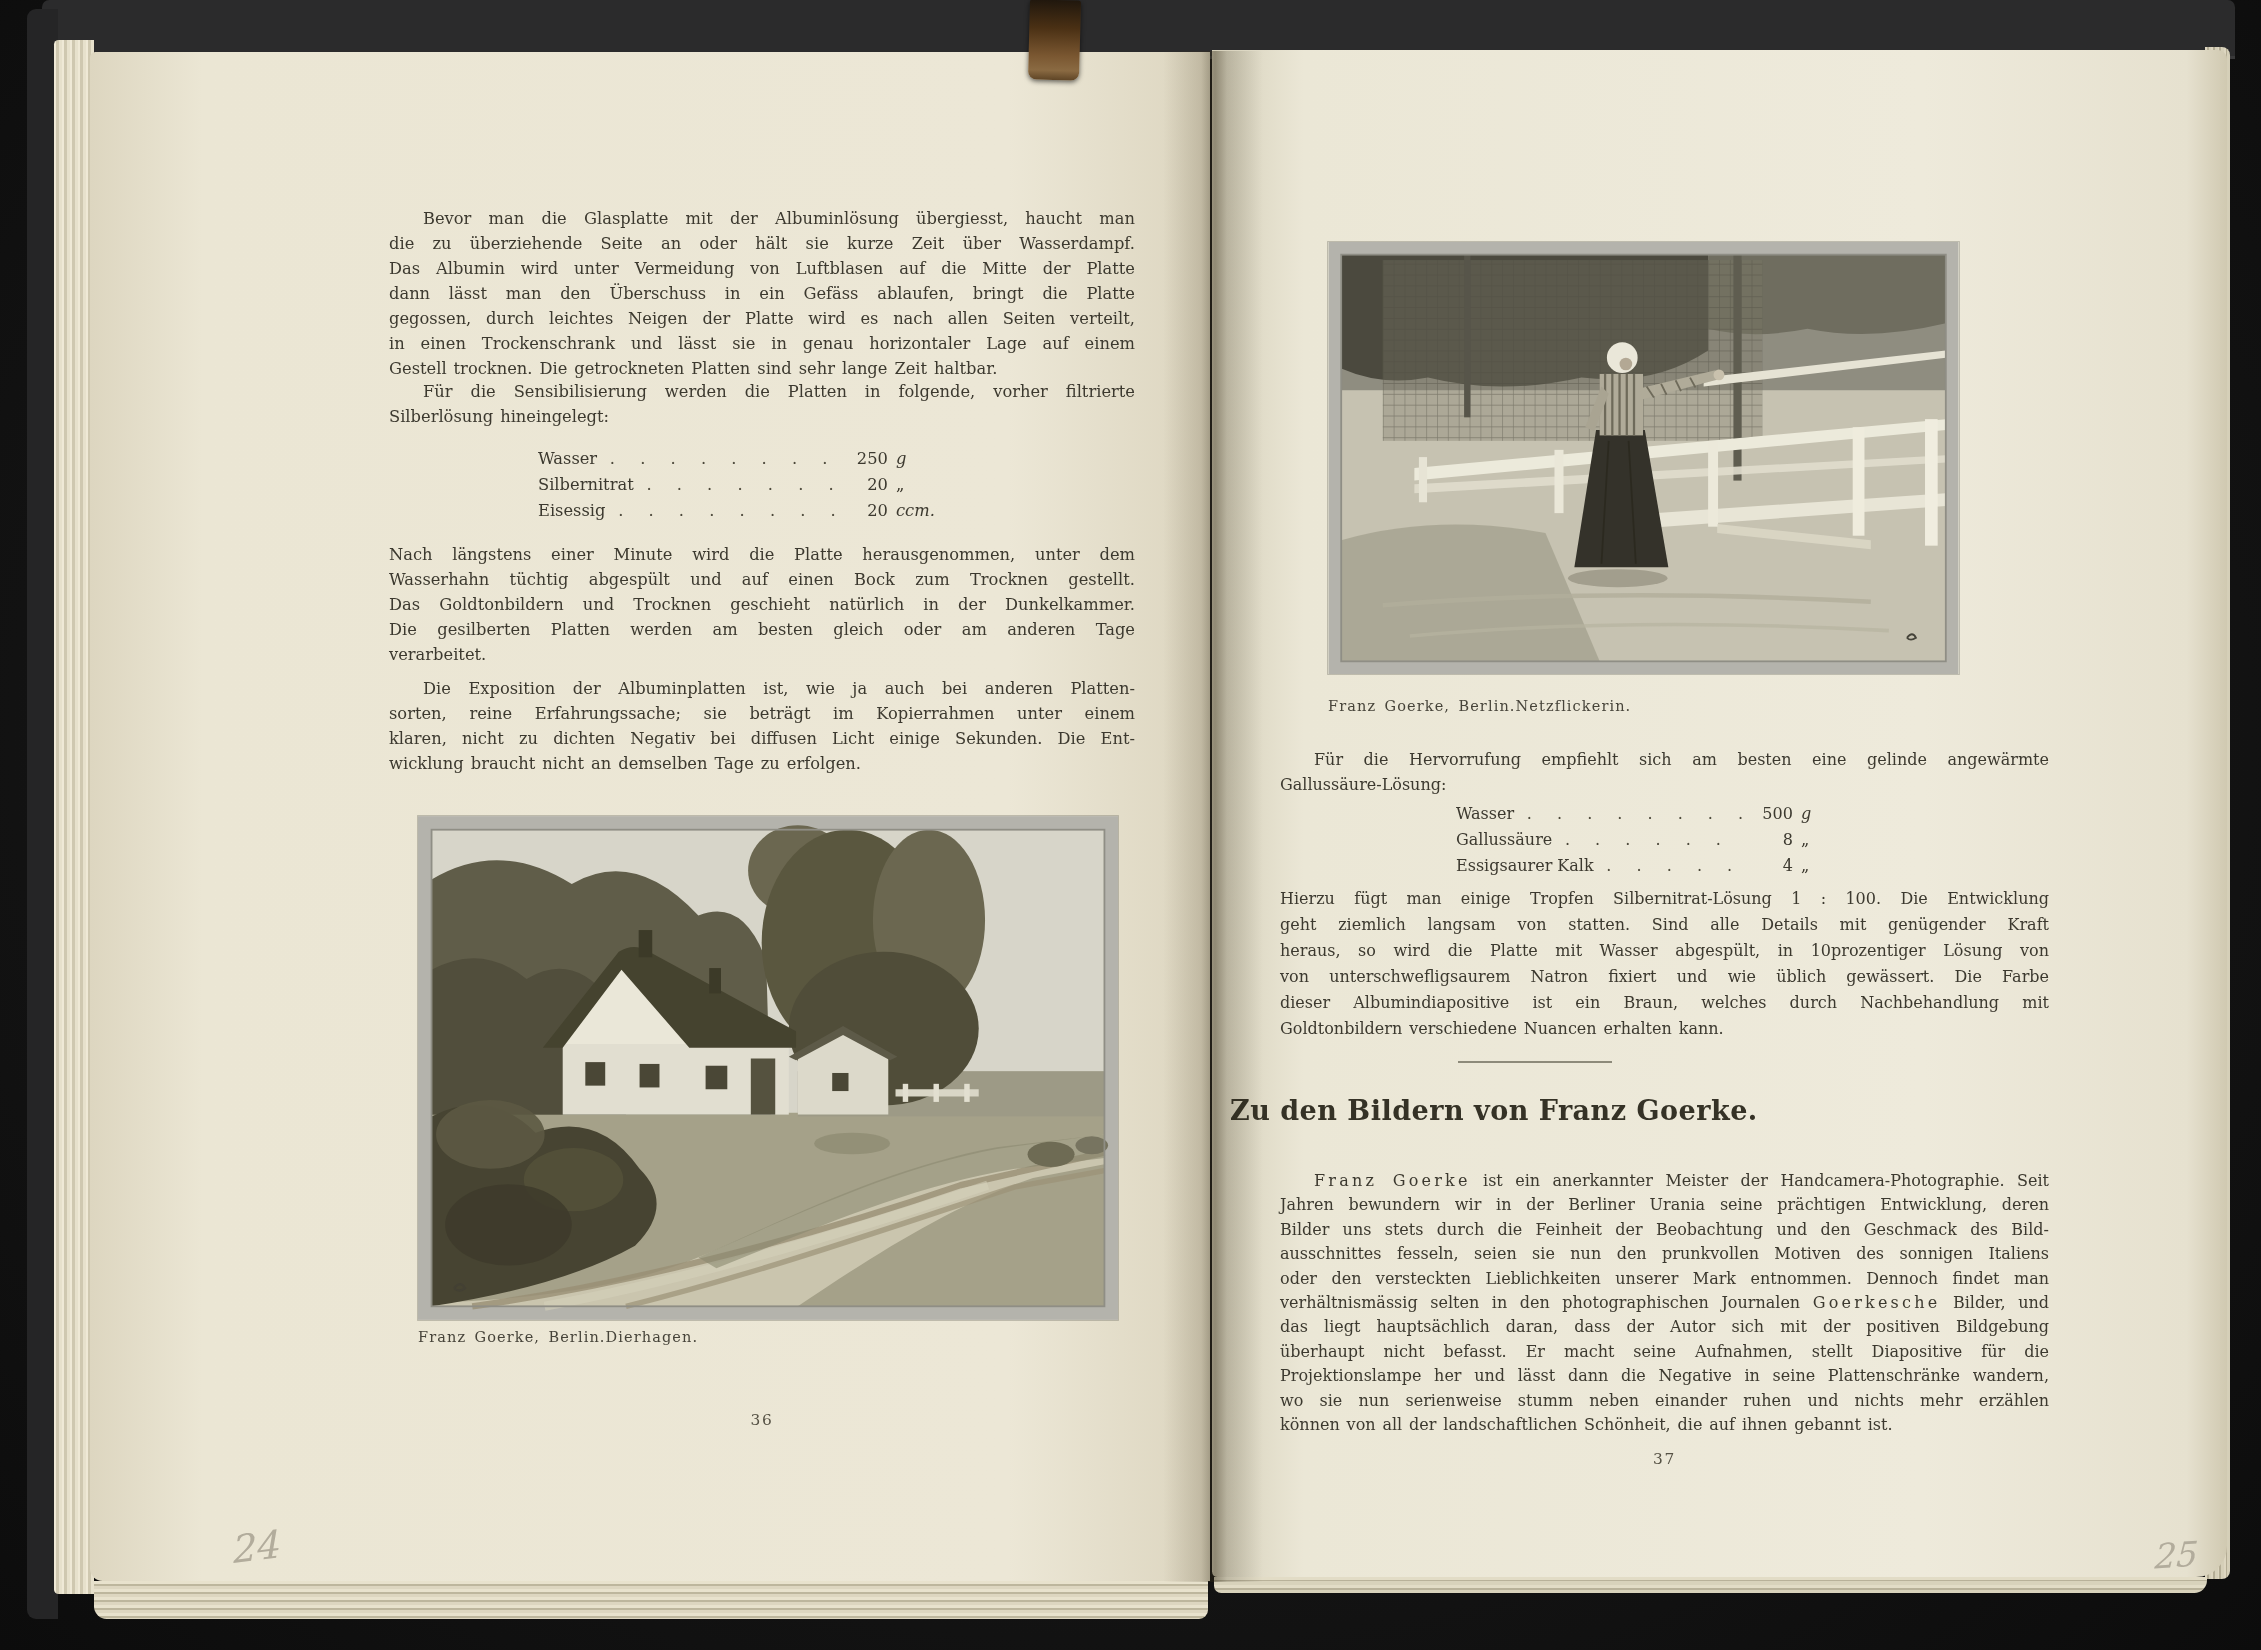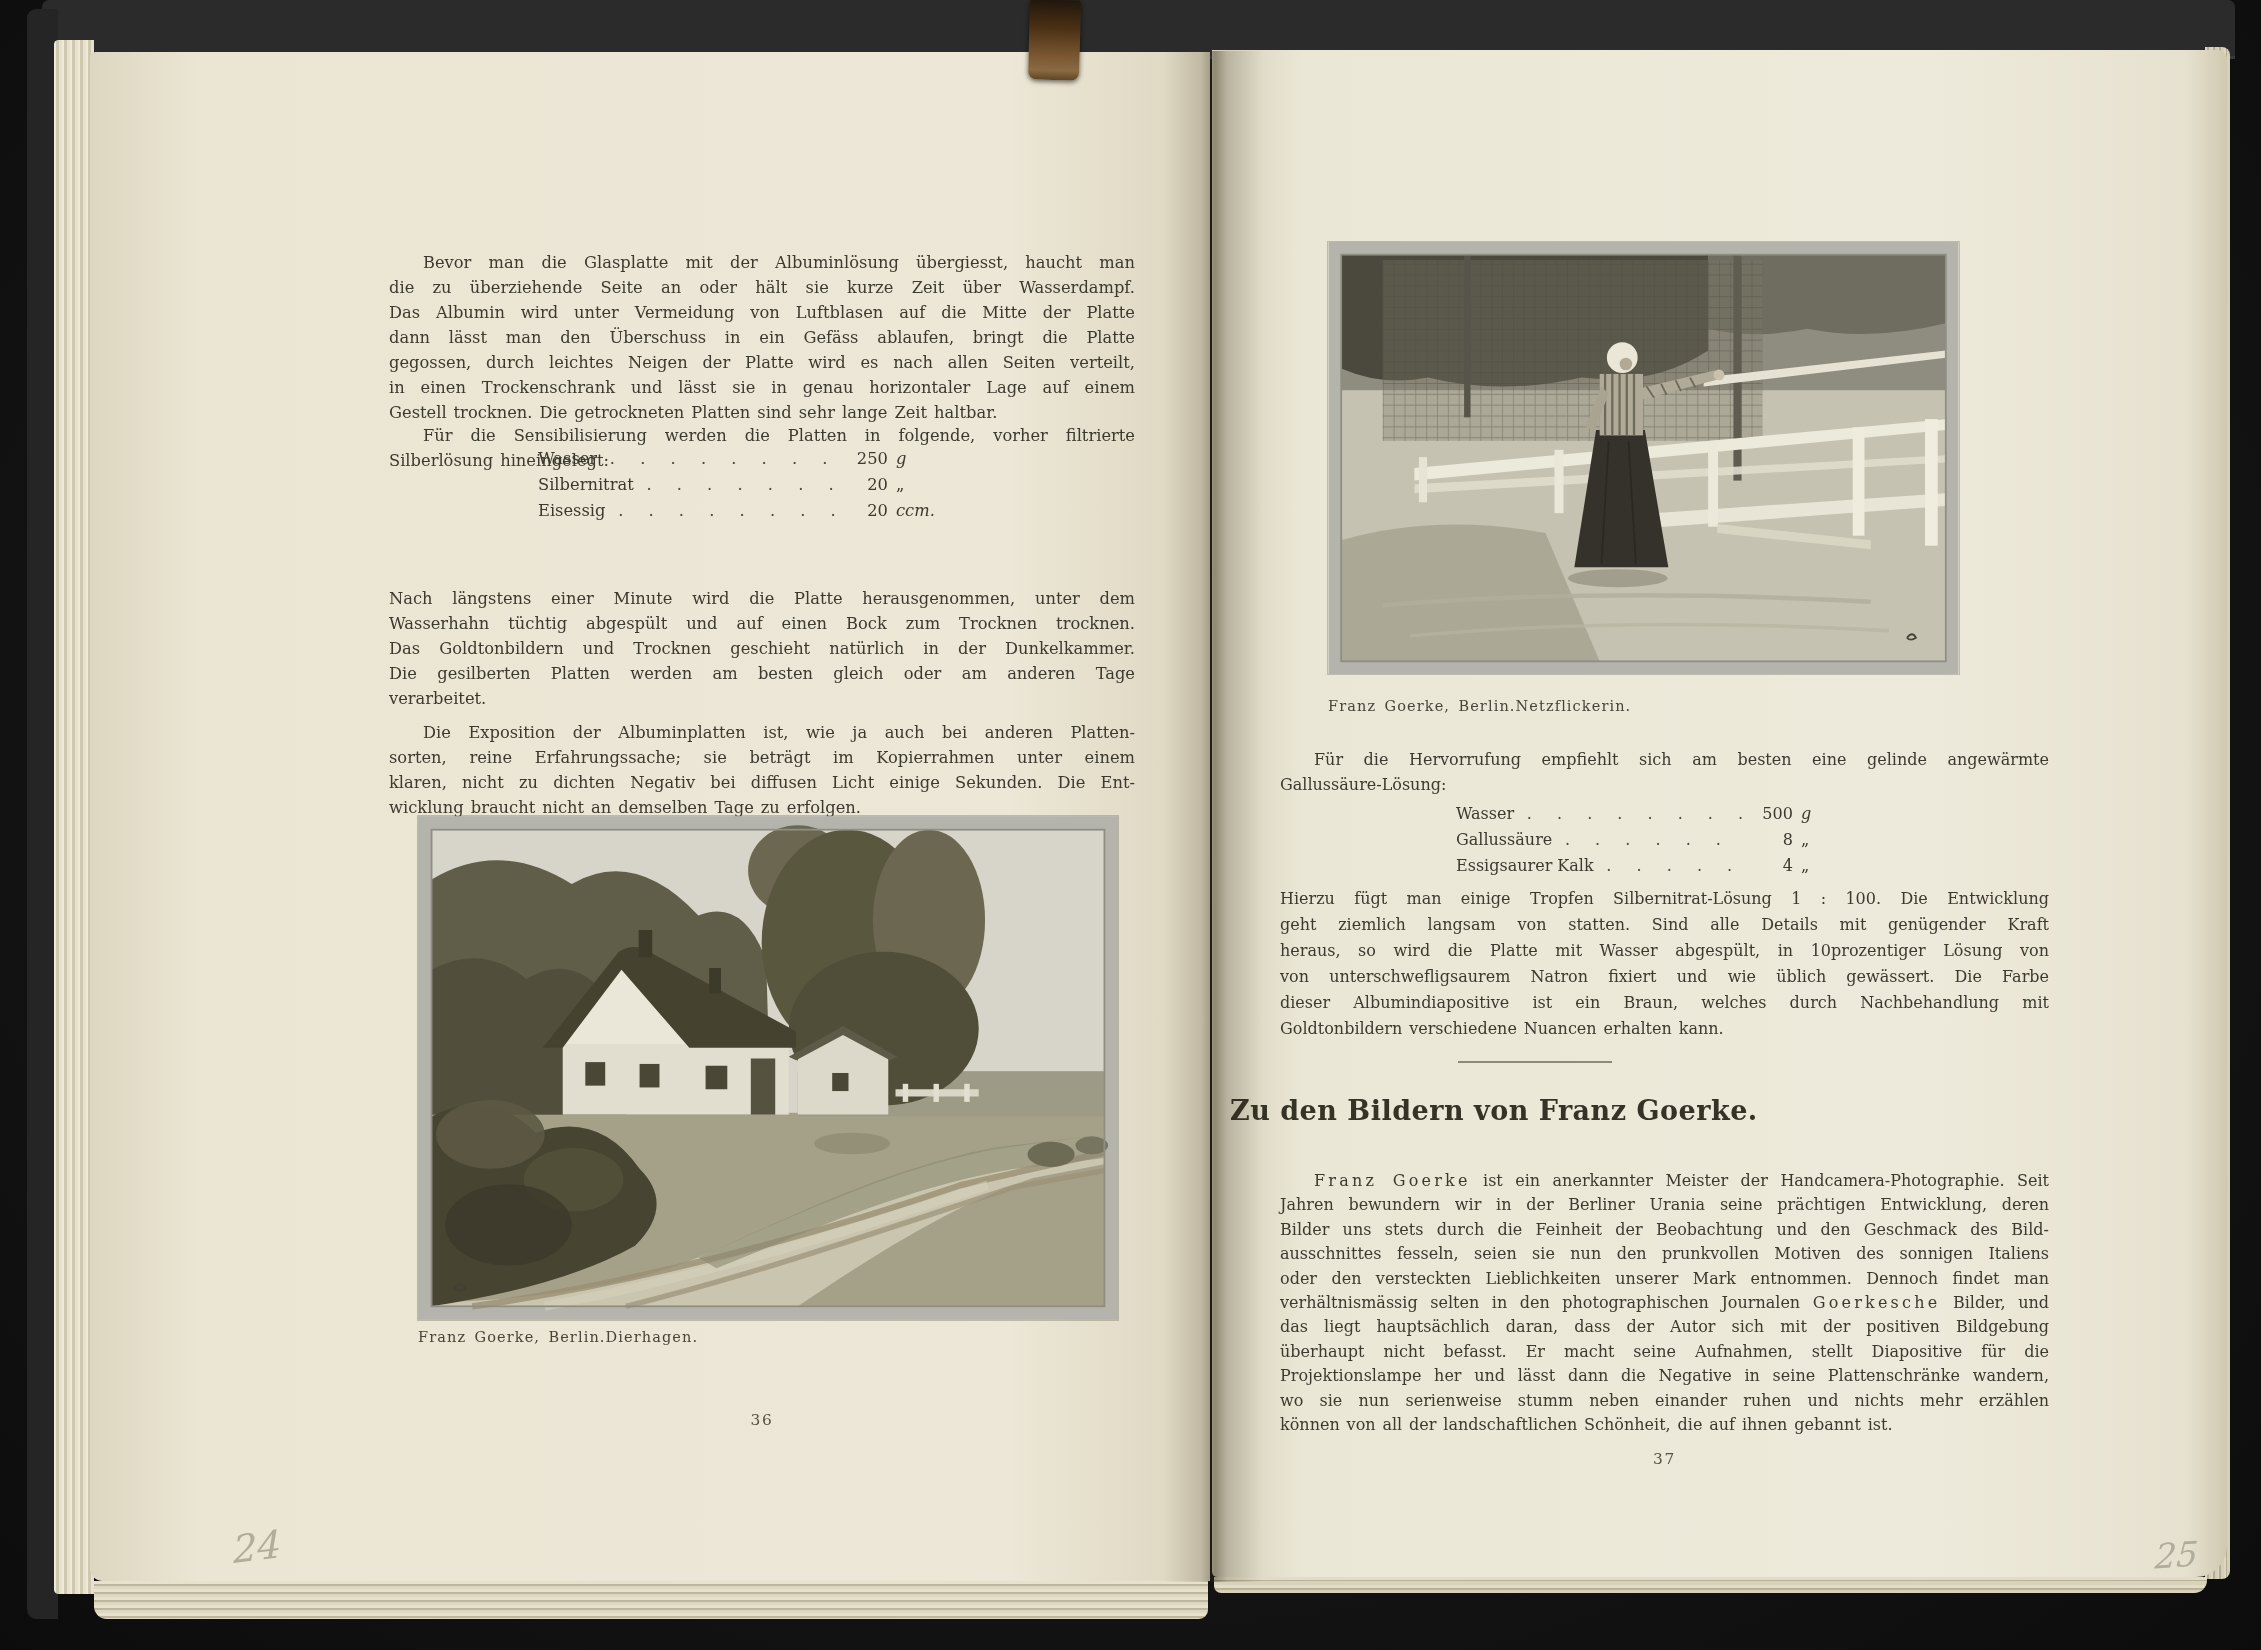--- a/index.html
+++ b/index.html
@@ -33,21 +33,21 @@
       background:linear-gradient(90deg,#ddd6c0 0%,#ebe6d4 10%,#ece7d6 82%,#dcd5bf 100%);
       border-radius:5.4px 0 0 12.7px;}
   .page-right{left:1212px;top:50px;width:1015px;height:1527px;
       background:linear-gradient(90deg,#d5cfb9 0%,#ebe7d6 9%,#eeeadb 70%,#e6e1cf 96%,#d0c9b1 100%);
       border-radius:0 9px 31px 5.4px;}
   
   .para{position:absolute;color:#3c392f;}
   .line{display:block;width:100%;text-align:justify;text-align-last:justify;word-spacing:1.8px;}
   .last{text-align-last:left;}
   .ind{text-indent:34px;}
-  .lp-body{font-size:16.3px;line-height:25px;margin-top:44px;}
+  .lp-body{font-size:16.3px;line-height:25px;}
   .rp-body{font-size:16px;line-height:26px;}
   .rp-tight{font-size:16px;line-height:24.4px;}
   .sperr{letter-spacing:3.2px;}
   .recipe{position:absolute;color:#3c392f;}
   .rrow{display:flex;align-items:baseline;}
   .lp-recipe-row{font-size:16.3px;line-height:26px;}
   .rp-recipe-row{font-size:16px;line-height:26px;}
   .rname{flex:0 0 auto;}
   .rlead{flex:1 1 auto;overflow:hidden;white-space:nowrap;letter-spacing:10px;padding-left:12.7px;color:#4b4739;}
   .ramt{flex:0 0 47px;text-align:right;}
@@ -107,21 +107,21 @@
       <div class="rrow lp-recipe-row">
         <span class="rname">Eisessig</span>
         <span class="rlead">. . . . . . . . . .</span>
         <span class="ramt">20</span>
         <span class="runit it">ccm.</span>
       </div>
     </div>
 
     <div class="para lp-body" style="left:299px;top:490px;width:746px;line-height:25px;">
       <span class="line">Nach längstens einer Minute wird die Platte herausgenommen, unter dem</span>
-      <span class="line">Wasserhahn tüchtig abgespült und auf einen Bock zum Trocknen trocknen.</span>
+      <span class="line">Wasserhahn tüchtig abgespült und auf einen Bock zum Trocknen gestellt.</span>
       <span class="line">Das Goldtonbildern und Trocknen geschieht natürlich in der Dunkelkammer.</span>
       <span class="line">Die gesilberten Platten werden am besten gleich oder am anderen Tage</span>
       <span class="line last">verarbeitet.</span>
     </div>
 
     <div class="para lp-body" style="left:299px;top:624px;width:746px;line-height:25px;">
       <span class="line ind">Die Exposition der Albuminplatten ist, wie ja auch bei anderen Platten-</span>
       <span class="line">sorten, reine Erfahrungssache; sie beträgt im Kopierrahmen unter einem</span>
       <span class="line">klaren, nicht zu dichten Negativ bei diffusen Licht einige Sekunden.  Die Ent-</span>
       <span class="line last">wicklung braucht nicht an demselben Tage zu erfolgen.</span>

